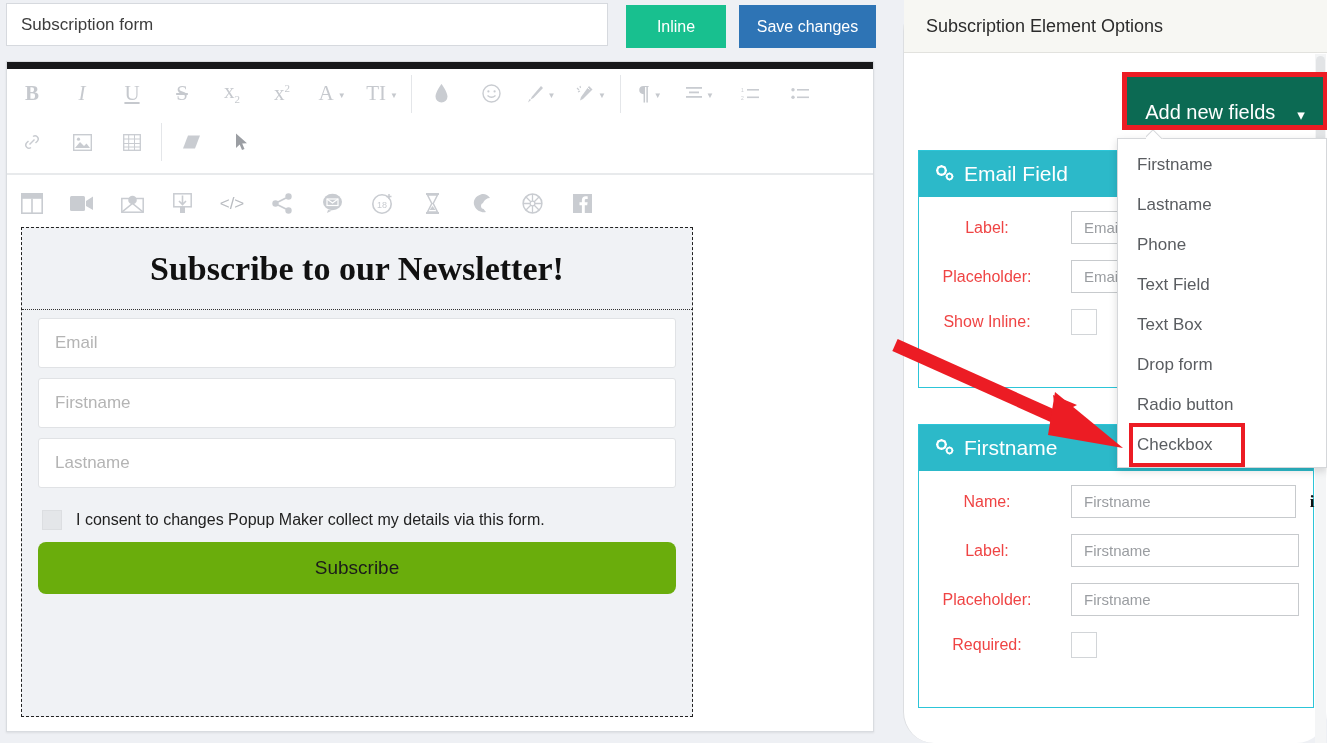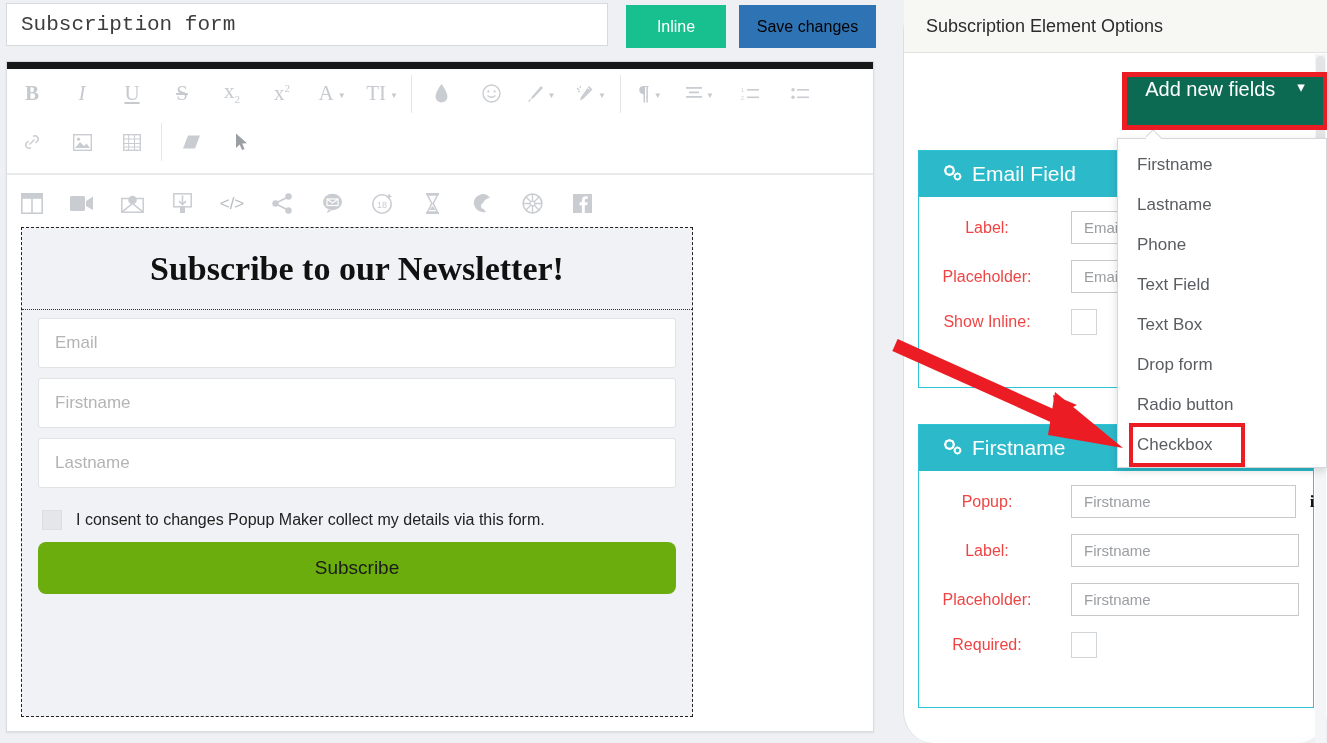--- a/index.html
+++ b/index.html
@@ -23,41 +23,41 @@
   .topbar {
     position: absolute; left: 6px; top: 3px;
     width: 868px; height: 45px;
   }
   .title-input {
     position: absolute; left: 0; top: 0;
     width: 602px; height: 43px;
     background: #ffffff;
     border: 1px solid #d6d9de;
     padding: 0 14px;
-    font-size: 21px;
+    font-size: 17px;
     color: #3d3d3d;
-    font-family: Liberation Mono, monospace;
+    font-family: Liberation Sans, sans-serif;
     outline: none;
   }
   .title-input::placeholder { color: #3d3d3d; }
   .btn-preview {
     position: absolute; left: 620px; top: 2px;
     width: 100px; height: 43px;
     background: #18c08f;
     color: #fff;
     border: none;
     font-size: 16px;
     cursor: pointer;
     font-family: "Liberation Sans", sans-serif;
   }
   .btn-save {
     position: absolute; left: 733px; top: 2px;
     width: 137px; height: 43px;
     background: #2e74b5;
-    color: #000000;
+    color: #ffffff;
     border: none;
     font-size: 16px;
     cursor: pointer;
     font-family: "Liberation Sans", sans-serif;
   }
 
   
   .editor-panel {
     position: absolute; left: 6px; top: 61px;
     width: 868px; height: 671px;
@@ -184,21 +184,21 @@
     position: absolute; left: 218px; top: 72px;
     width: 206px; height: 58px;
   }
   .btn-addfields {
     position: absolute; left: 5px; top: 5px;
     width: 196px; height: 48px;
     background: #0c6a53;
     border: none; color: #fff;
     font-size: 20px; cursor: pointer;
     font-family: "Liberation Sans", sans-serif;
-    display: flex; align-items: flex-start; justify-content: center; gap: 22px;
+    display: flex; align-items: flex-end; justify-content: center; gap: 22px;
   }
   .btn-addfields .chev { font-size: 15px; }
   .hl-red {
     position: absolute; left: 0; top: 0;
     width: 206px; height: 58px;
     border: 5px solid #ec1c24;
     pointer-events: none;
   }
 
   
@@ -250,21 +250,21 @@
     border: 1px solid #2cc5d8;
     background: #fff;
   }
   .panel-email { left: 14px; top: 150px; width: 396px; height: 238px; }
   .panel-first { left: 14px; top: 424px; width: 396px; height: 284px; }
   .panel-hd {
     height: 46px;
     background: #2cb9c9;
     color: #fff;
     display: flex; align-items: center;
-    padding-left: 24px;
+    padding-left: 16px;
     font-size: 21px;
     gap: 9px;
   }
   .panel-bd { padding: 14px 0 0 0; }
   .frow {
     display: flex; align-items: center;
     margin-bottom: 16px;
     padding-right: 14px;
   }
   .flabel {
@@ -626,21 +626,21 @@
             <circle cx="14.5" cy="11.5" r="2.8" fill="none" stroke="#fff" stroke-width="1.8"></circle>
             <g stroke="#fff" stroke-width="1.3">
                 <path d="M14.5 7.6 V9 M14.5 14 V15.4 M10.6 11.5 H12 M17 11.5 H18.4"></path>
               </g>
           </svg>
         </span>
         <span>Firstname</span>
       </div>
       <div class="panel-bd">
         <div class="frow">
-          <span class="flabel">Popup:</span>
+          <span class="flabel">Name:</span>
           <input class="ftext short" placeholder="Firstname" value="Firstname" style="">
           <span class="info-i">i</span>
         </div>
         <div class="frow">
           <span class="flabel">Label:</span>
           <input class="ftext" placeholder="Firstname" value="Firstname" style="">
         </div>
         <div class="frow">
           <span class="flabel">Placeholder:</span>
           <input class="ftext" placeholder="Firstname" value="Firstname" style="">

